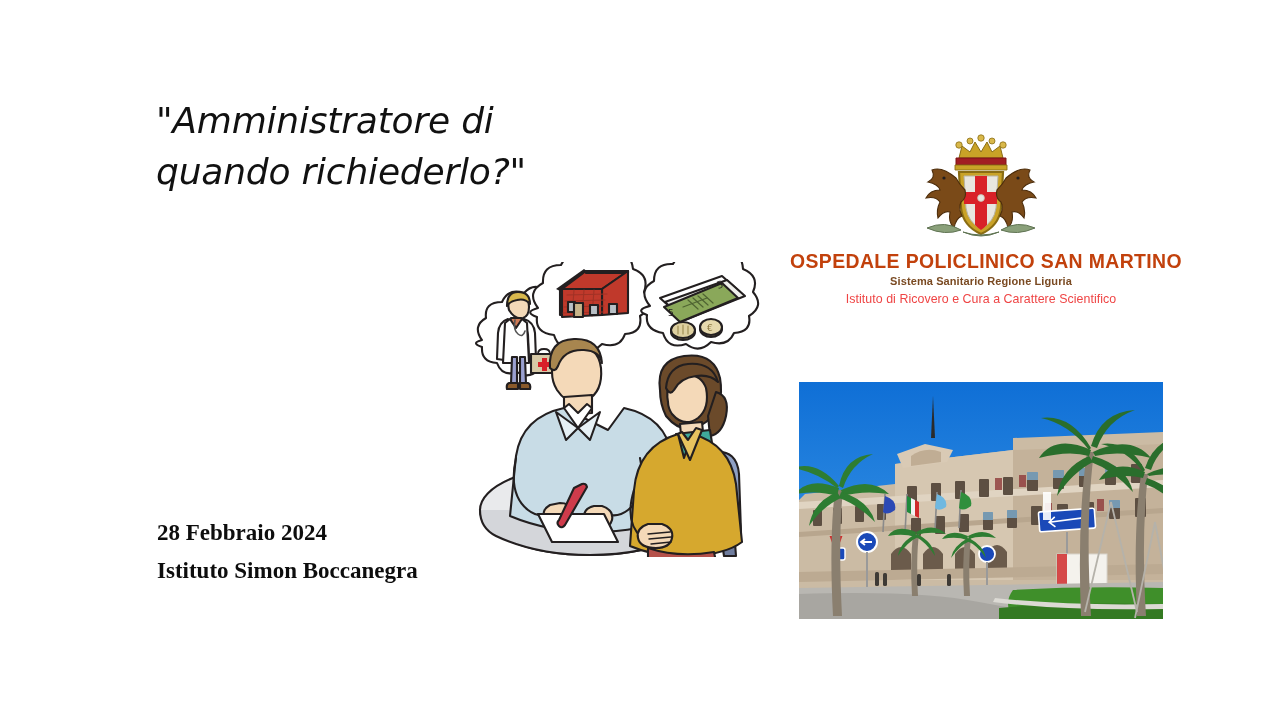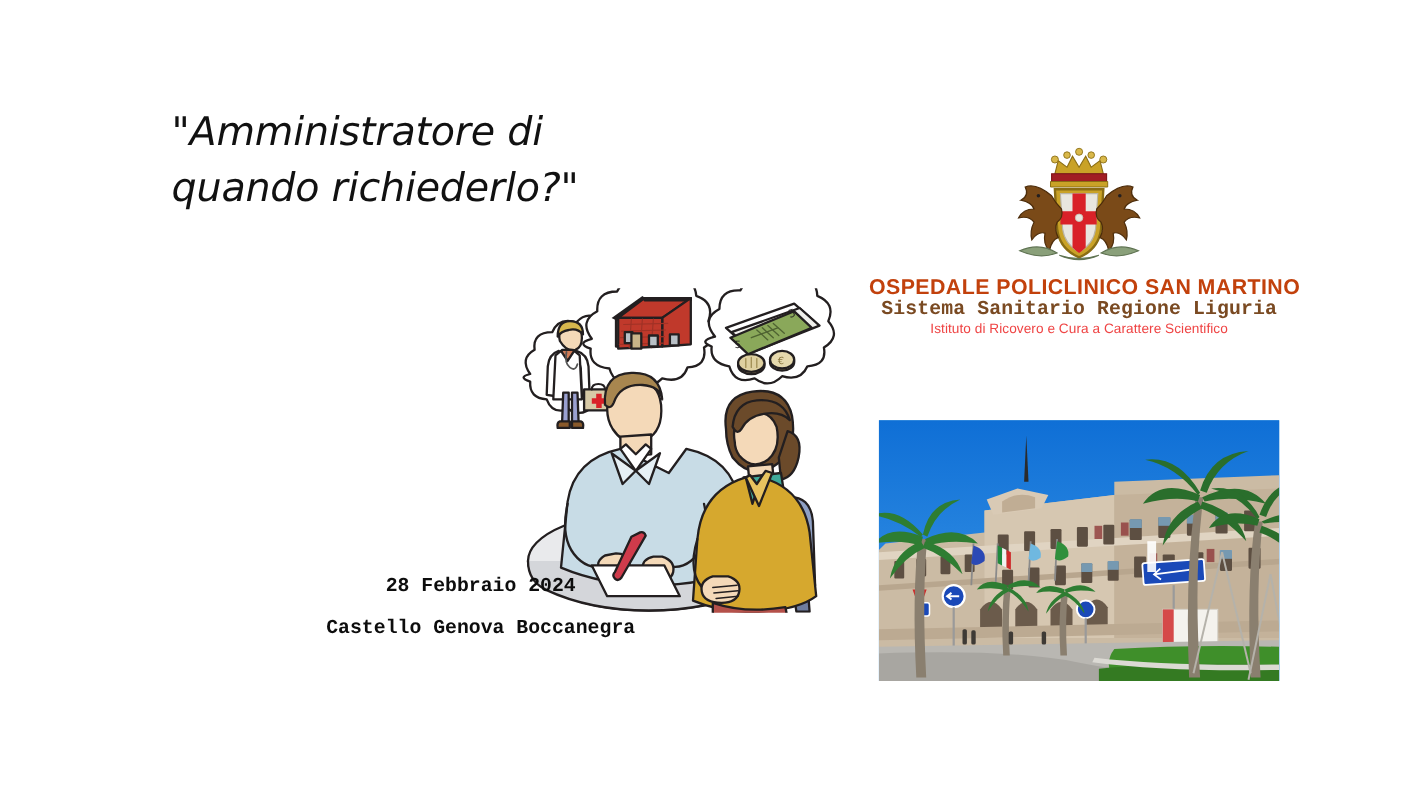--- a/index.html
+++ b/index.html
@@ -39,27 +39,26 @@
   }
 
   
   .footer-block {
     position: absolute;
     left: 157px;
     top: 514px;
     width: 560px;
   }
   .footer-line {
-    font-family: Liberation Mono, monospace;
+    font-family: Liberation Serif, serif;
     font-weight: 700;
-    font-size: 18px;
+    font-size: 23px;
     line-height: 38px;
     color: #0d0d0d;
     white-space: nowrap;
-    text-align: center;
   }
 
   
   .logo-block {
     position: absolute;
     left: 790px;
     top: 128px;
     width: 382px;
     text-align: center;
   }
@@ -72,23 +71,23 @@
   .logo-main {
     font-family: "Liberation Sans", sans-serif;
     font-weight: 700;
     font-size: 19.4px;
     letter-spacing: 0.4px;
     color: #c2410c;
     line-height: 22px;
     white-space: nowrap;
   }
   .logo-sub1 {
-    font-family: Liberation Mono, monospace;
+    font-family: Liberation Sans, sans-serif;
     font-weight: 600;
-    font-size: 18px;
+    font-size: 11px;
     color: #7a4a22;
     line-height: 19px;
     letter-spacing: 0.1px;
   }
   .logo-sub2 {
     font-family: "Liberation Sans", sans-serif;
     font-weight: 500;
     font-size: 12.4px;
     color: #ef4444;
     line-height: 17px;
@@ -476,16 +475,16 @@
         <rect x="76" y="190" width="4" height="14" rx="1.5"></rect>
         <rect x="84" y="191" width="4" height="13" rx="1.5"></rect>
         <rect x="118" y="192" width="4" height="12" rx="1.5"></rect>
         <rect x="148" y="192" width="4" height="12" rx="1.5"></rect>
       </g>
     </svg>
   </div>
 
   <div class="footer-block">
     <div class="footer-line">28 Febbraio 2024</div>
-    <div class="footer-line">Castello Genova Boccanegra</div>
+    <div class="footer-line">Istituto Simon Boccanegra</div>
   </div>
 
 </div>
 
 </body></html>

